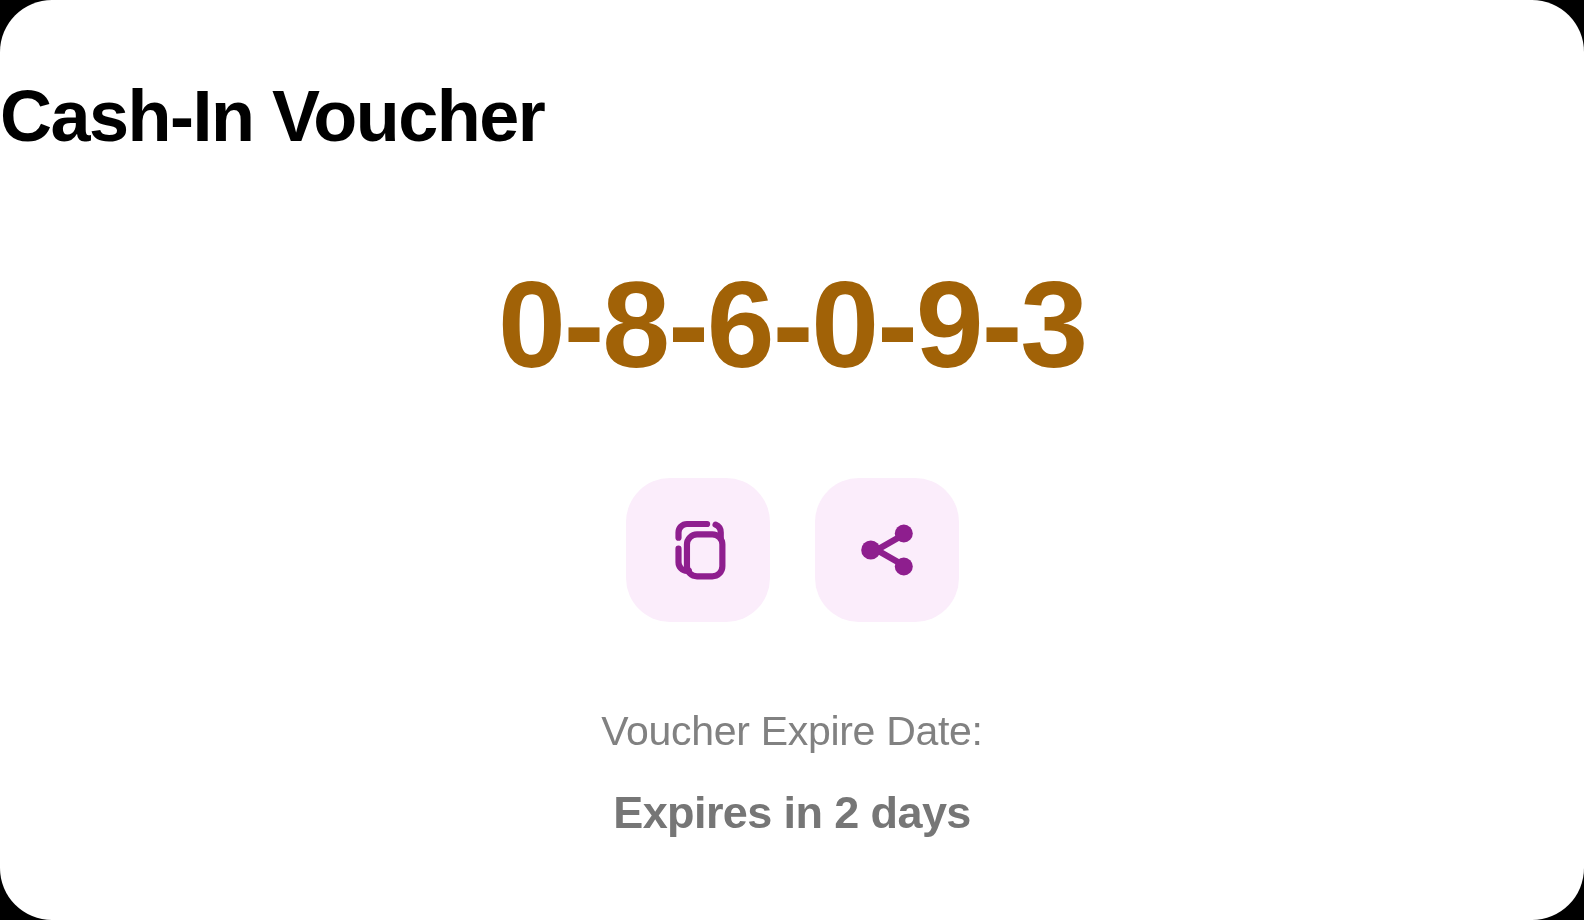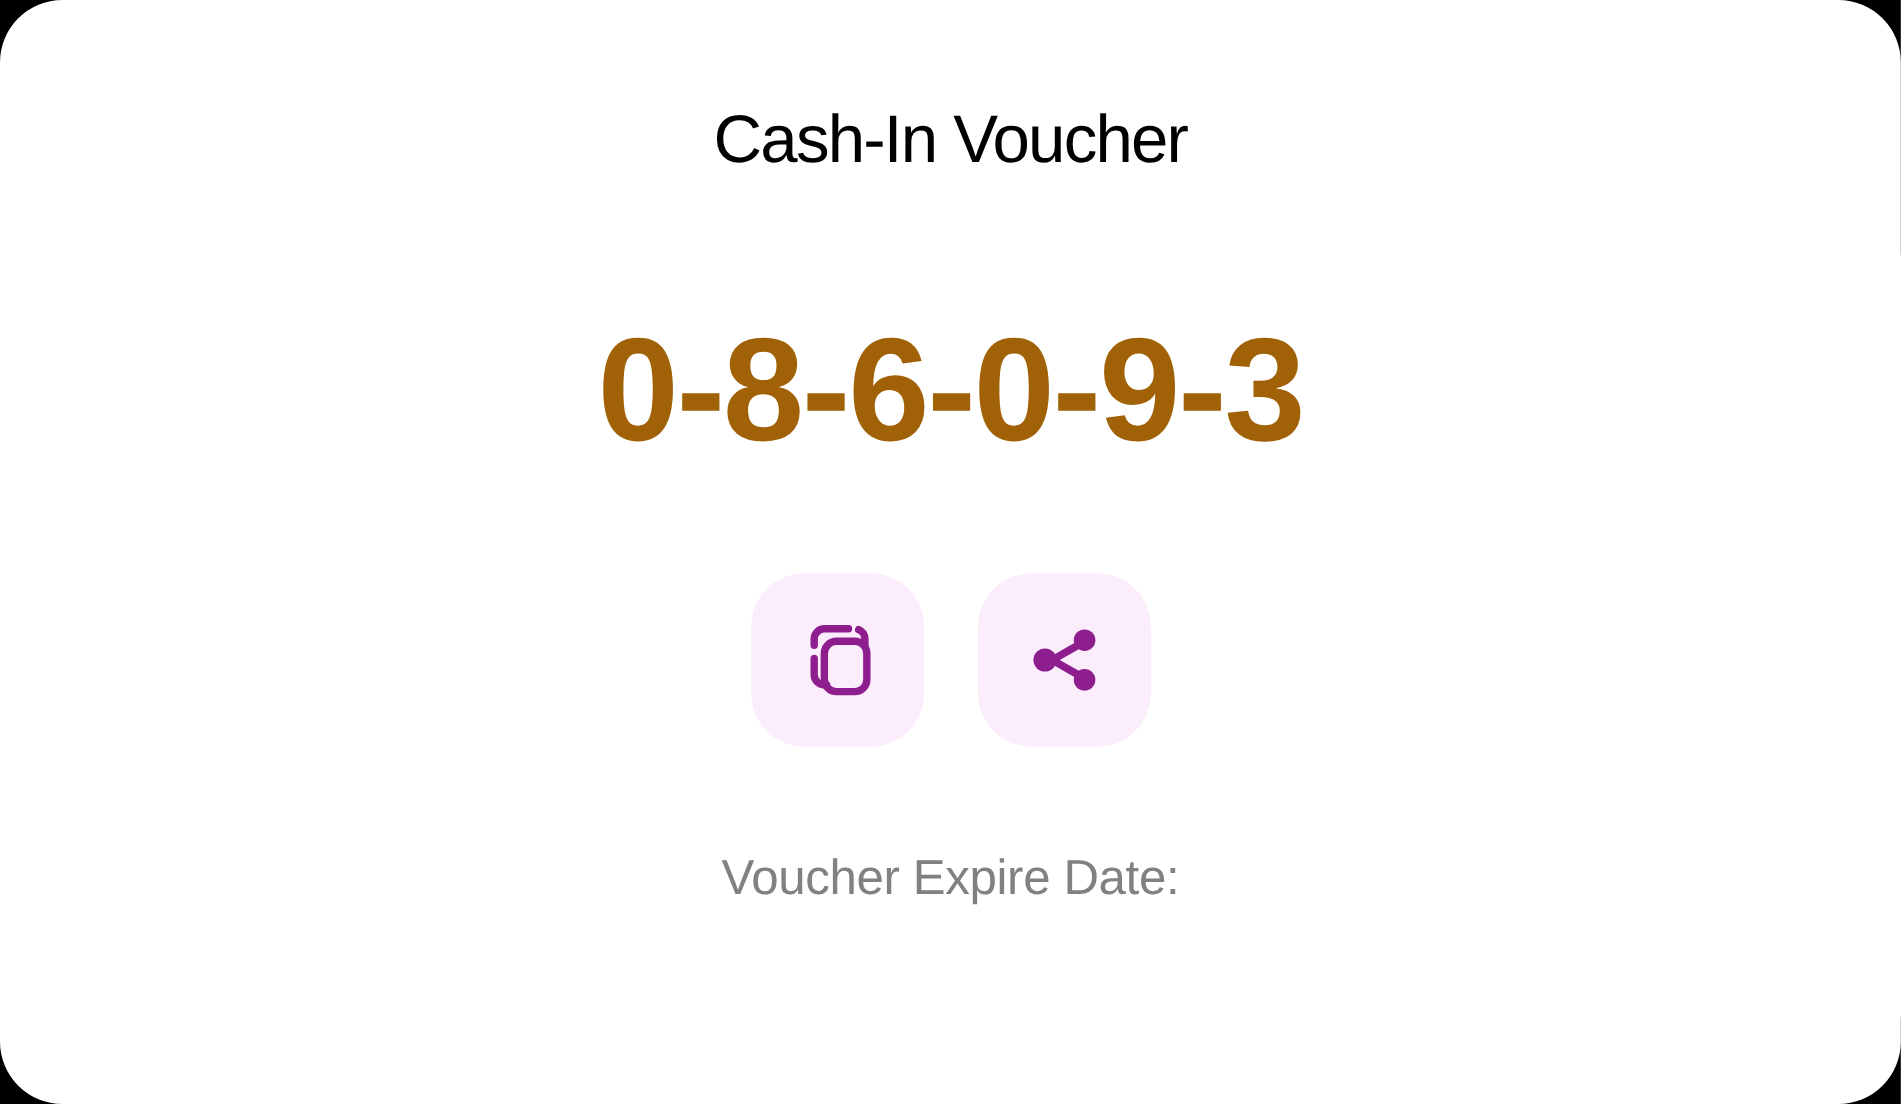--- a/index.html
+++ b/index.html
@@ -28,23 +28,23 @@
     border-radius: 52px;
     overflow: hidden;
   }
 
   
   .voucher-title {
     position: absolute;
     left: 0;
     top: 68px;
     width: 100%;
-    text-align: center;
-    font-size: 56px;
-    font-weight: 400;
+    text-align: left;
+    font-size: 72px;
+    font-weight: 700;
     letter-spacing: -1.5px;
     color: #000000;
     line-height: 96px;
     white-space: nowrap;
   }
 
   
   .voucher-code {
     position: absolute;
     left: 0;
@@ -147,15 +147,16 @@
           <circle cx="6.6" cy="12" r="3.2" fill="#8E1E8E" stroke="none"></circle>
           <circle cx="17.6" cy="17.5" r="3.0" fill="#8E1E8E" stroke="none"></circle>
         </svg>
       </span>
     </button>
 
   </div>
 
   <div class="expiry-block">
     <div class="expiry-label" style="color: rgb(129, 129, 129);">Voucher Expire Date:</div>
+    <div class="expiry-value" style="color: rgb(118, 118, 118);">Expires in 2 days</div>
   </div>
 
 </div>
 
 </body></html>

